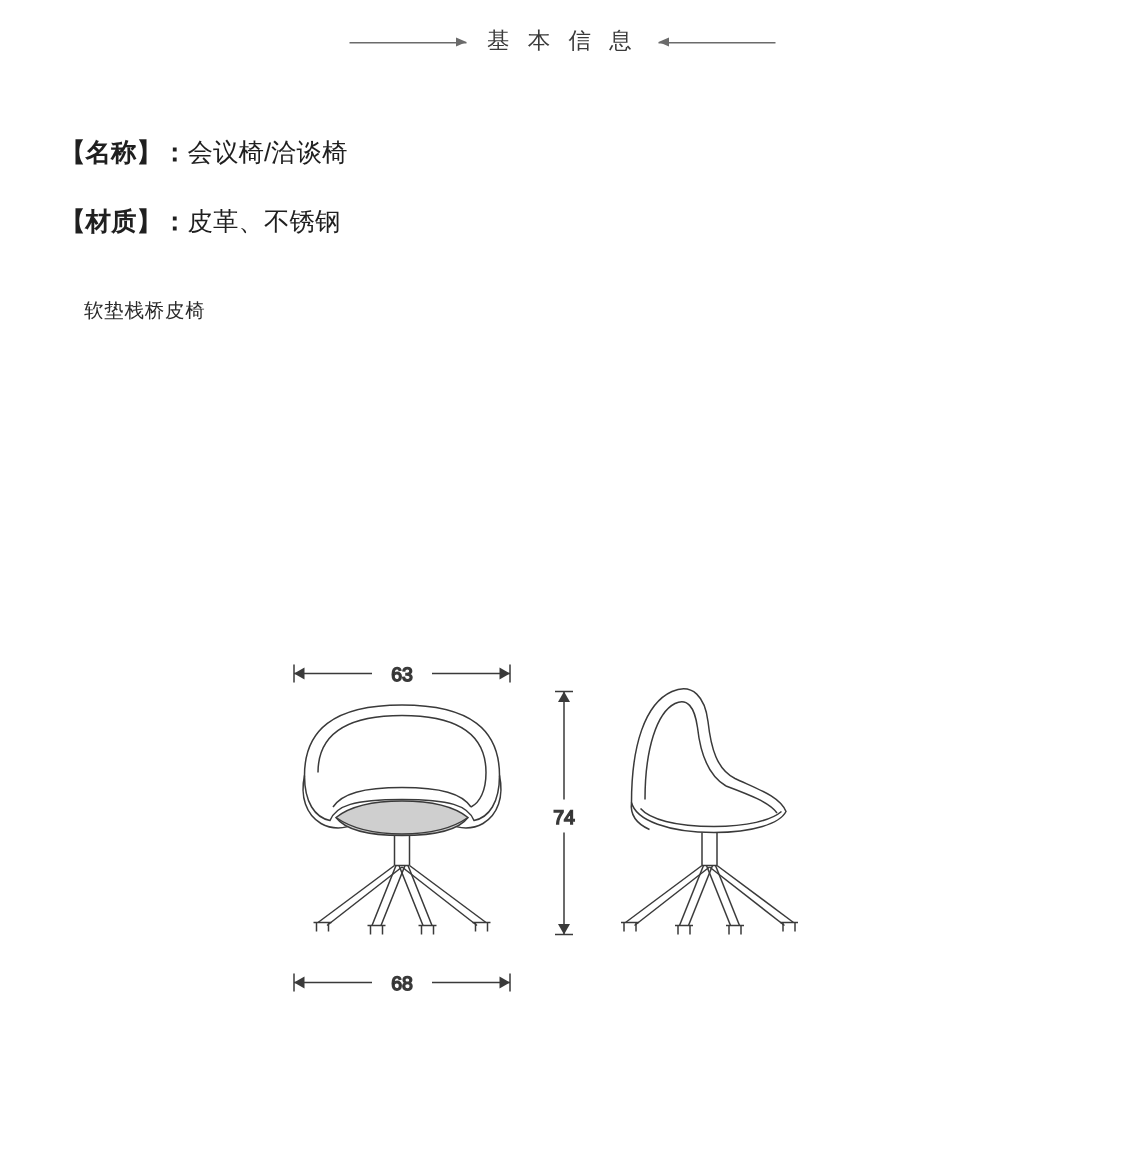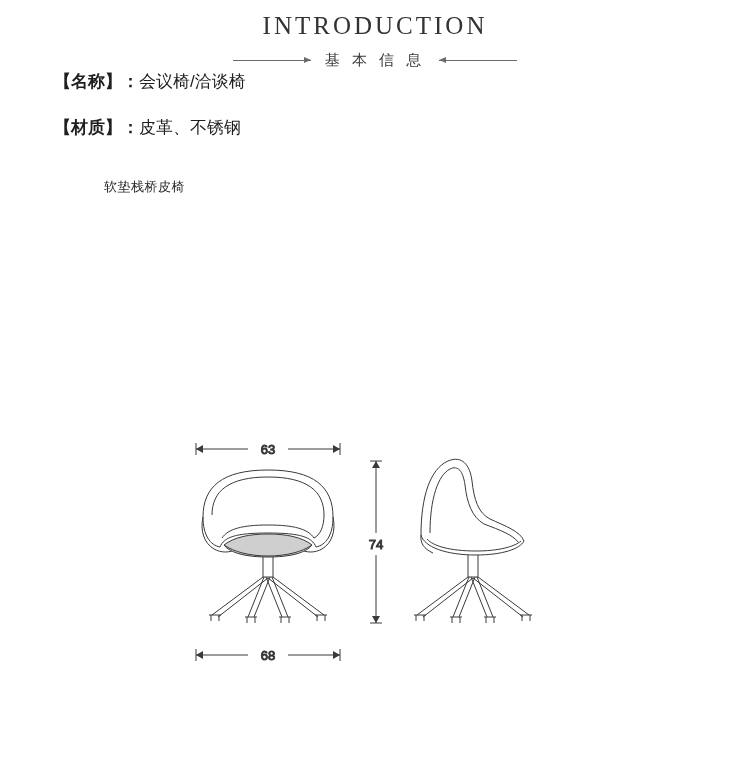--- a/index.html
+++ b/index.html
@@ -62,39 +62,40 @@
   .header-sub {
     font-size: 15px;
     letter-spacing: 4px;
     color: #3a3a3a;
     padding: 0 14px;
     line-height: 20px;
   }
 
   
   .spec-list {
-    padding-left: 54px;
+    margin-top: 52px;
+    padding-left: 40px;
   }
   .spec-row {
     font-size: 17px;
     color: #1f1f1f;
     line-height: 24px;
     margin-bottom: 22px;
     white-space: nowrap;
   }
   .spec-label {
     font-weight: bold;
   }
   .spec-value {
     font-weight: normal;
   }
 
   .note {
     margin-top: 38px;
-    padding-left: 104px;
+    padding-left: 56px;
     font-size: 13px;
     color: #2b2b2b;
     letter-spacing: 0.5px;
   }
 
   
   .drawing-wrap {
     position: absolute;
     left: 0;
     top: 425px;
@@ -107,21 +108,20 @@
   .dim-text {
     font-family: "Liberation Sans", sans-serif;
     font-size: 13px;
     fill: #1f1f1f;
   }
 </style>
 </head>
 <body>
 
 <div class="header">
-  <div class="header-title">INTRODUCTION</div>
   <div class="subtitle-row">
     <span class="sub-line left"></span>
     <span class="header-sub">基 本 信 息</span>
     <span class="sub-line right"></span>
   </div>
 </div>
 
 <div class="spec-list">
   <div class="spec-row">
     <span class="spec-label">【名称】：</span><span class="spec-value">会议椅/洽谈椅</span>

